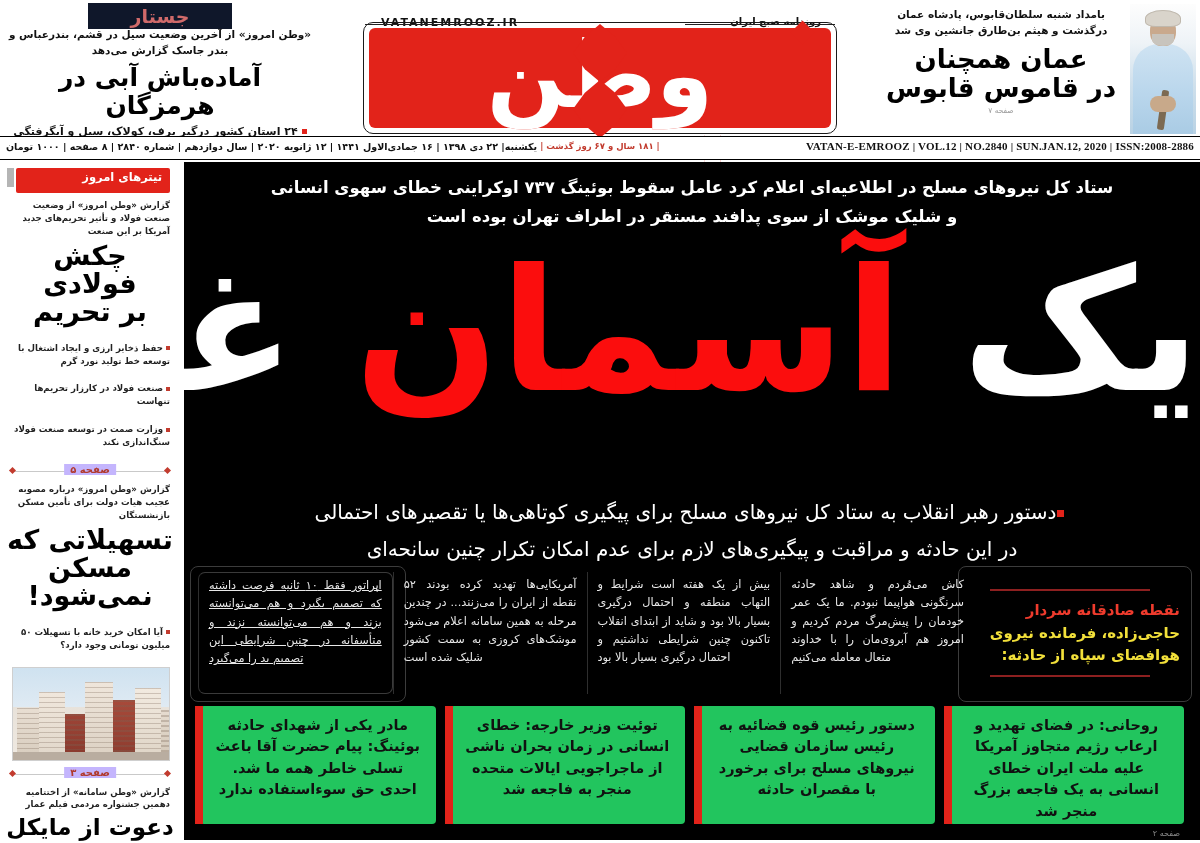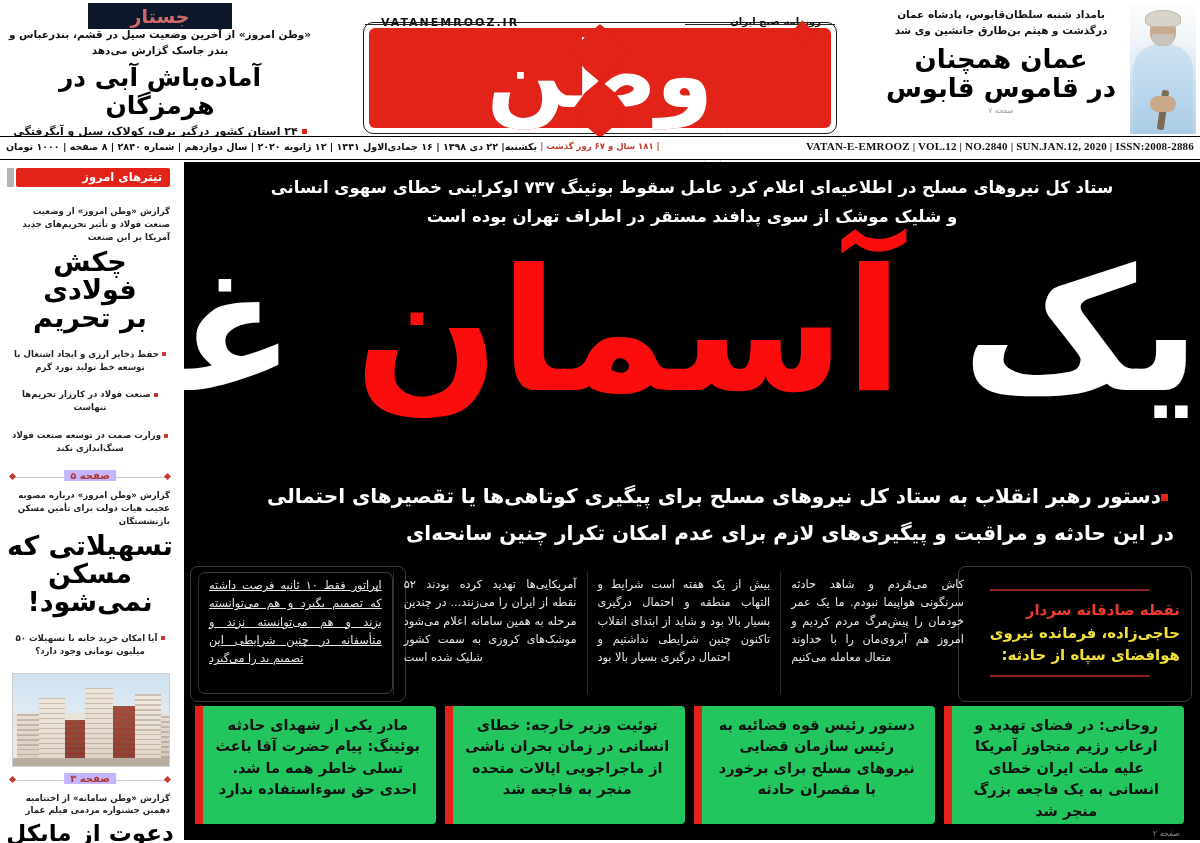--- a/index.html
+++ b/index.html
@@ -148,22 +148,22 @@
   .bighead{
     position:absolute;left:0;right:0;top:82px;height:240px;
     text-align:center;
     font-size:170px;line-height:175px;font-weight:900;color:#fff;
     white-space:nowrap;
   }
   .bighead .red{color:#fb0d0d;}
   .bighead .w{color:#ffffff;}
 
   .lead-sub2{
-    position:absolute;left:26px;right:26px;top:316px;
-    color:#fff;text-align:right;font-size:20px;line-height:1.85;font-weight:700;
+    position:absolute;left:26px;right:26px;top:332px;
+    color:#fff;text-align:center;font-size:20px;line-height:1.85;font-weight:400;
   }
   .lead-sub2 .sq{display:inline-block;width:7px;height:7px;background:#e2231a;margin-right:6px;vertical-align:middle;}
 
   
   .quote-row{
     position:absolute;left:14px;right:14px;top:410px;height:122px;
     display:flex;flex-direction:row;
   }
   .qbox{
     flex:1 1 0;padding:4px 10px 4px 10px;color:#e8e8e8;
@@ -211,39 +211,39 @@
   .bnote{
     position:absolute;right:20px;bottom:2px;font-size:8px;color:#8a8a8a;
   }
 
   
   .sidebar{
     position:absolute;left:0;top:162px;width:180px;height:678px;background:#fff;
     padding:0 6px;box-sizing:border-box;
   }
   .sb-head{
-    position:relative;margin:6px 4px 18px 10px;height:19px;background:#e2231a;
+    position:relative;margin:6px 4px 6px 10px;height:25px;background:#e2231a;
     border-radius:2px;
   }
   .sb-head span{
     position:absolute;right:8px;top:2px;color:#fff;font-size:11.5px;font-weight:800;
   }
   .sb-head::after{
     content:"";position:absolute;left:-9px;top:0;width:7px;height:19px;background:#b5b5b5;
   }
   .sb-kicker{
     font-size:8.6px;line-height:1.5;color:#222;text-align:right;margin:0 4px 3px 4px;
     font-weight:600;
   }
   .sb-title{
     font-size:27px;line-height:1.05;font-weight:900;color:#000;text-align:center;
     margin:4px 0 5px 0;letter-spacing:-.6px;
   }
   .sb-bul{
-    font-size:8.6px;line-height:1.5;color:#222;text-align:center;margin:15px 4px;font-weight:600;
+    font-size:8.6px;line-height:1.5;color:#222;margin:15px 4px;font-weight:600;
   }
   .sb-bul .sq{display:inline-block;width:4px;height:4px;background:#c23b2e;margin-left:3px;vertical-align:middle;}
   .sb-sep{
     position:relative;height:14px;margin:6px 2px 5px 2px;
   }
   .sb-sep .ln{position:absolute;left:6px;right:6px;top:7px;height:1px;background:#c9c9c9;}
   .sb-sep .dl{position:absolute;left:2px;top:4px;width:5px;height:5px;background:#c23b2e;transform:rotate(45deg);}
   .sb-sep .dr{position:absolute;right:2px;top:4px;width:5px;height:5px;background:#c23b2e;transform:rotate(45deg);}
   .sb-sep .pg{
     position:absolute;left:50%;transform:translateX(-50%);top:0;background:#c4b5fd;padding:0 6px;

